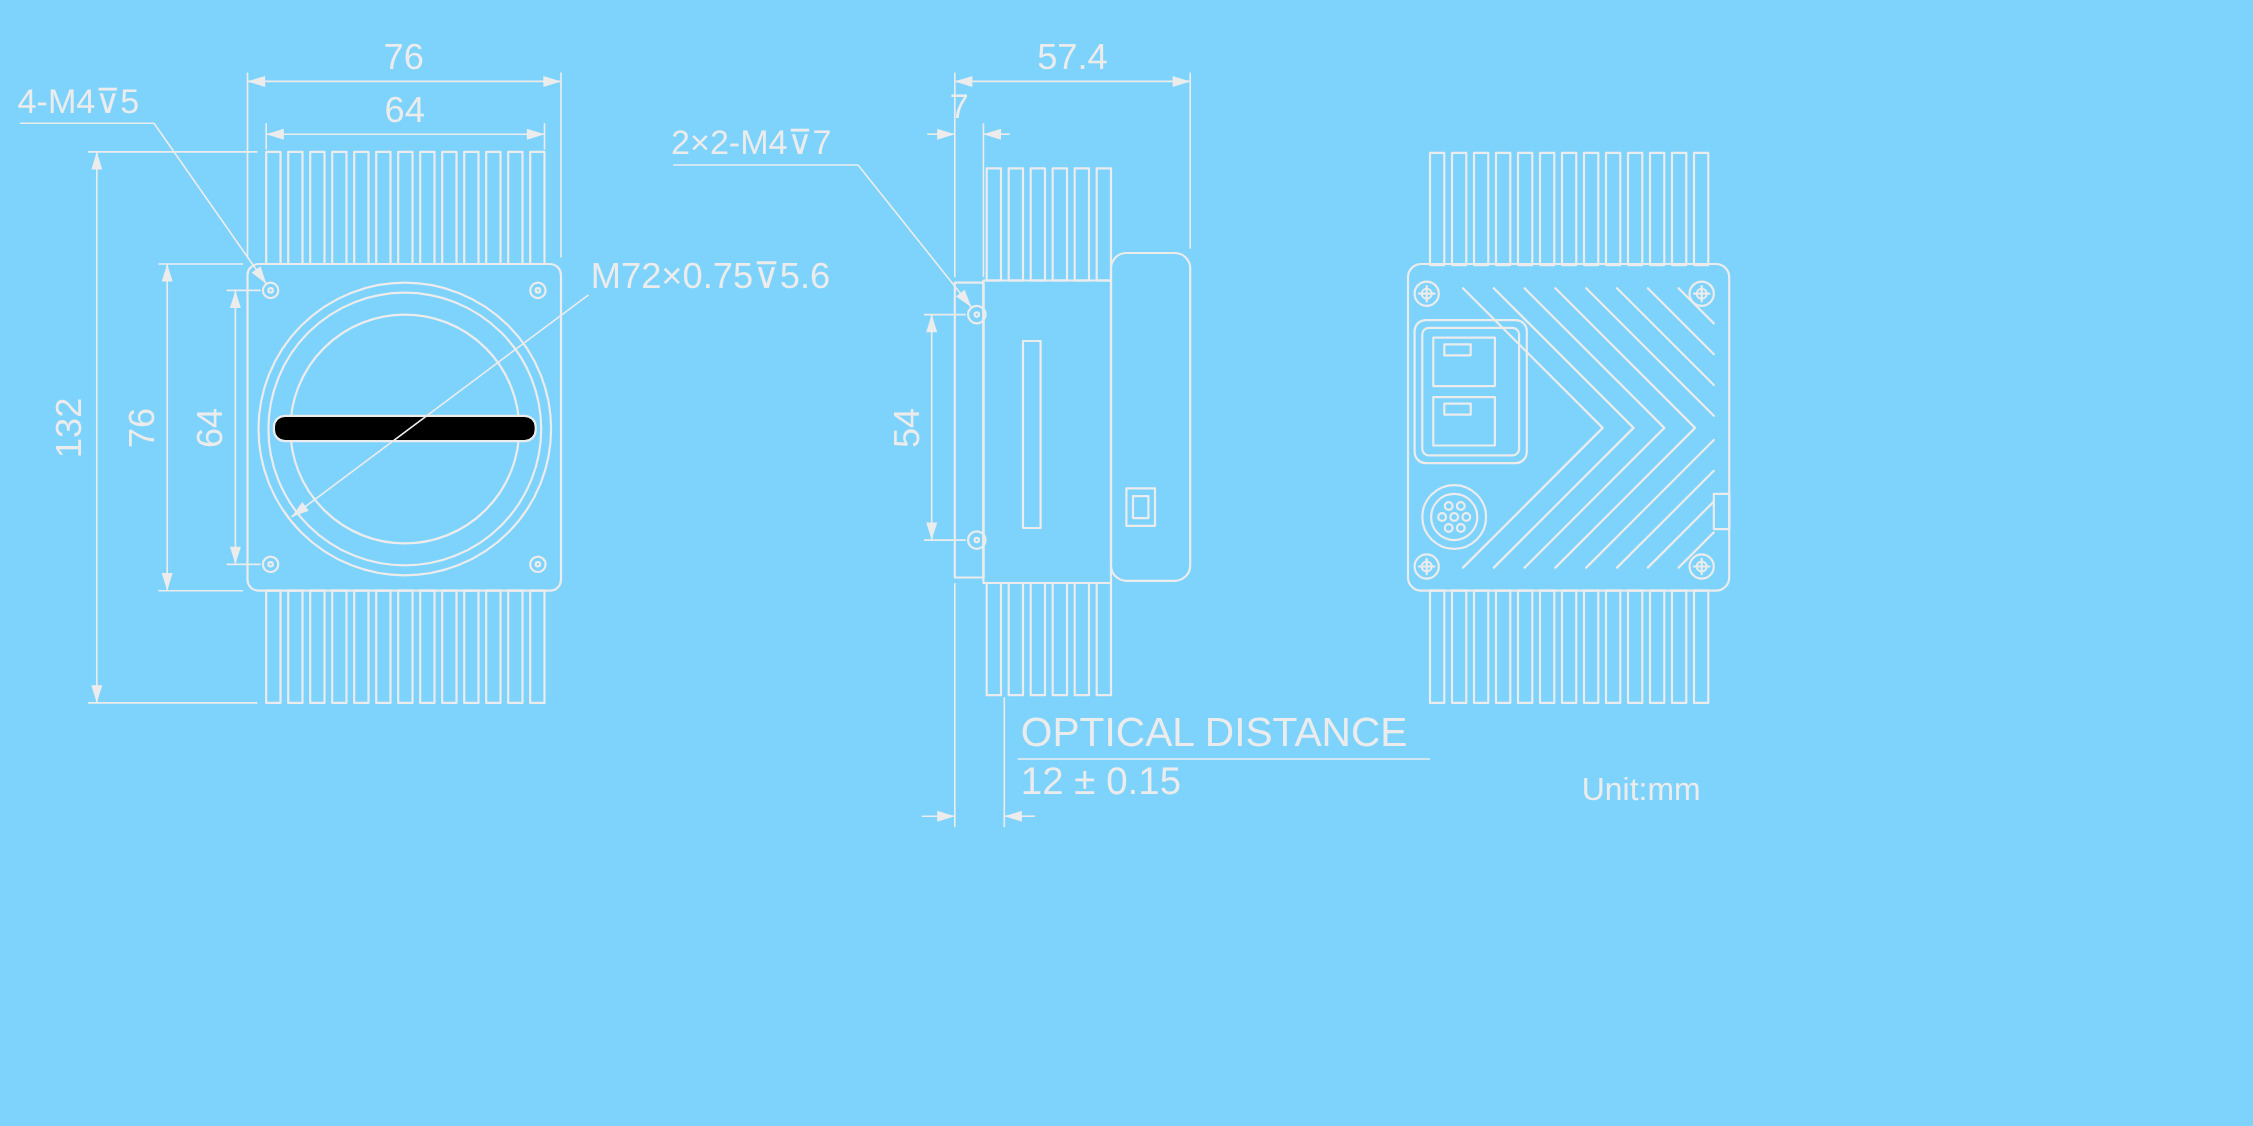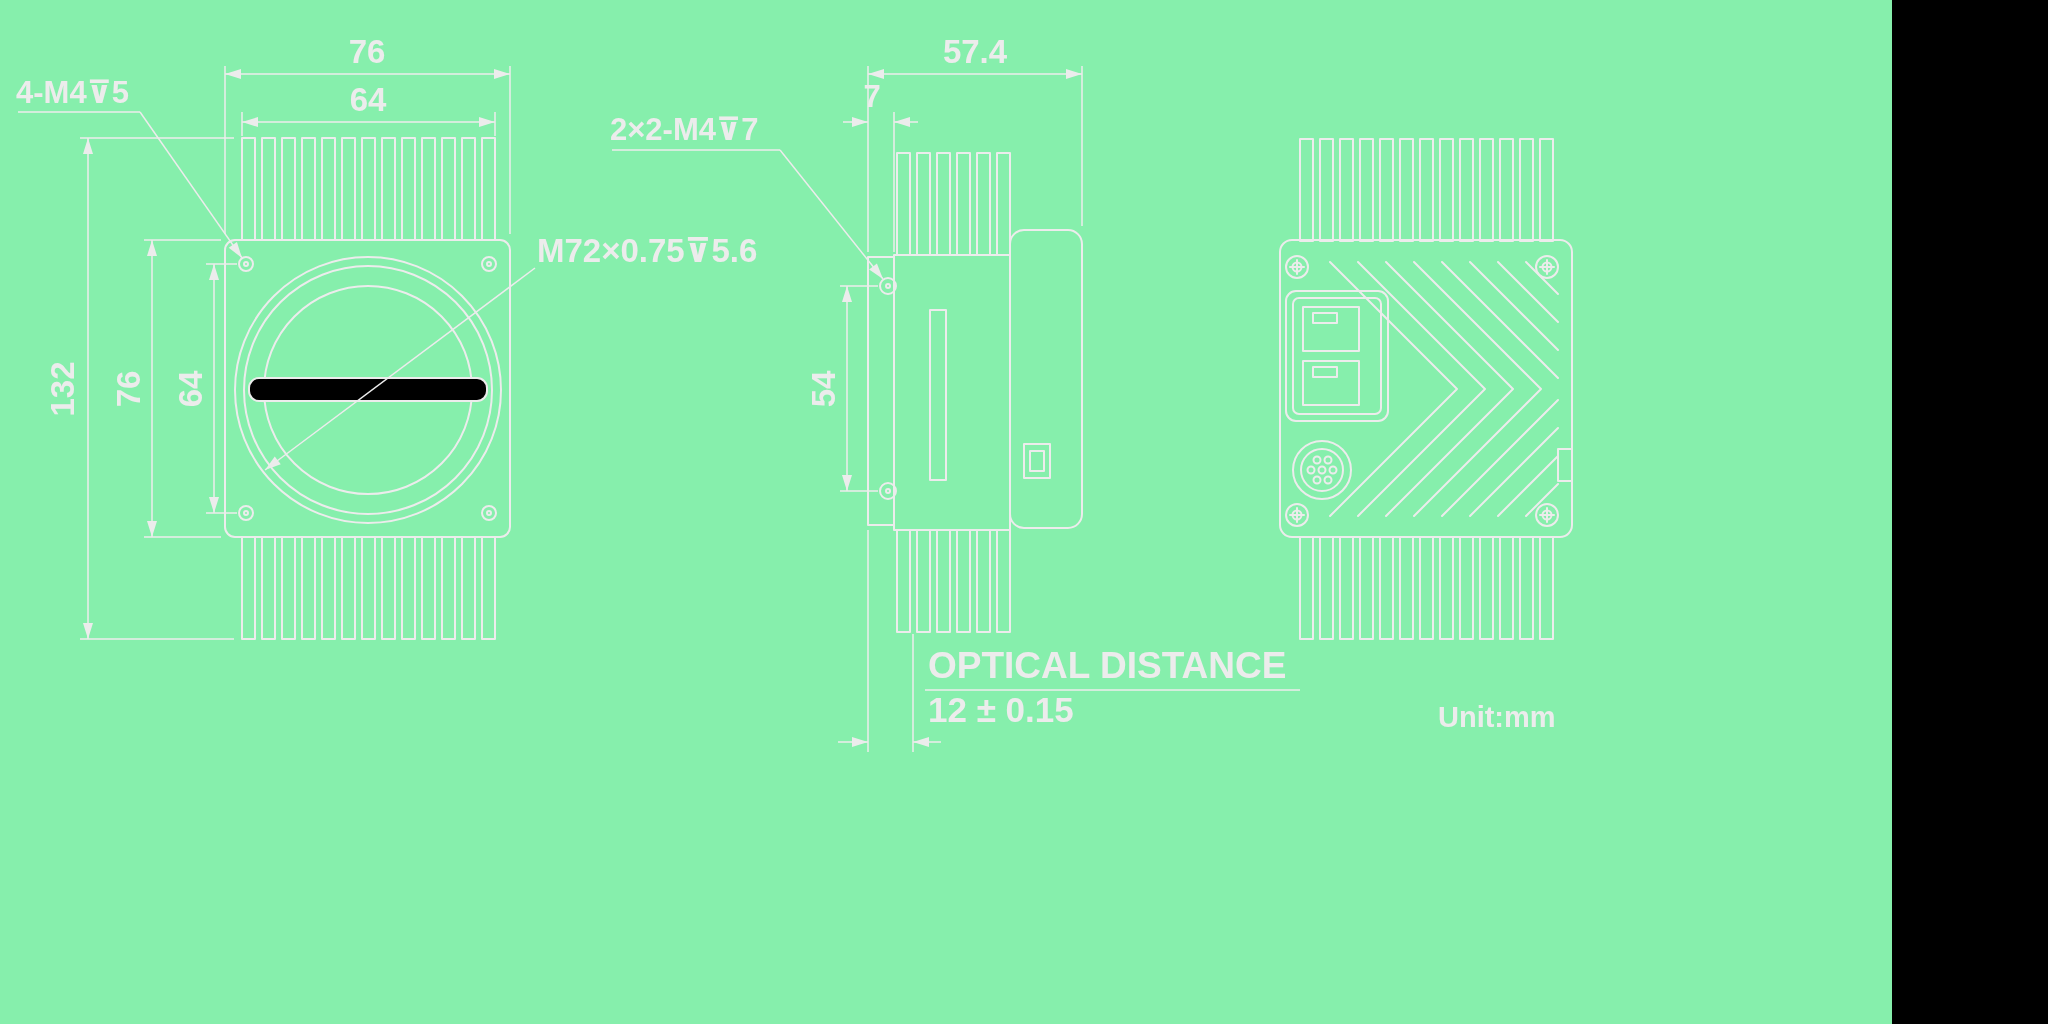--- a/index.html
+++ b/index.html
@@ -1,16 +1,16 @@
 <!DOCTYPE html>
 <html><head>
 <meta charset="utf-8">
 <style>
   html,body{margin:0;padding:0;background:#000;}
-  .page{position:relative;width:1892px;height:1024px;background:#86efac;overflow:hidden;font-weight:bold;}
+  .page{position:relative;width:2048px;height:1024px;background:#7dd3fc;overflow:hidden;}
   svg{display:block;}
   text{font-family:"Liberation Sans","DejaVu Sans",sans-serif;fill:#ececec;}
   .obj{stroke:#ececec;stroke-width:2;fill:none;stroke-linejoin:round;stroke-linecap:round;}
   .dim{stroke:#ececec;stroke-width:1.5;fill:none;}
   .arr{fill:#ececec;stroke:none;}
   .t-dim{font-size:33px;}
   .t-lab{font-size:31px;}
   .t-big{font-size:37px;}
   .t-val{font-size:35px;}
   .t-unit{font-size:29px;}

